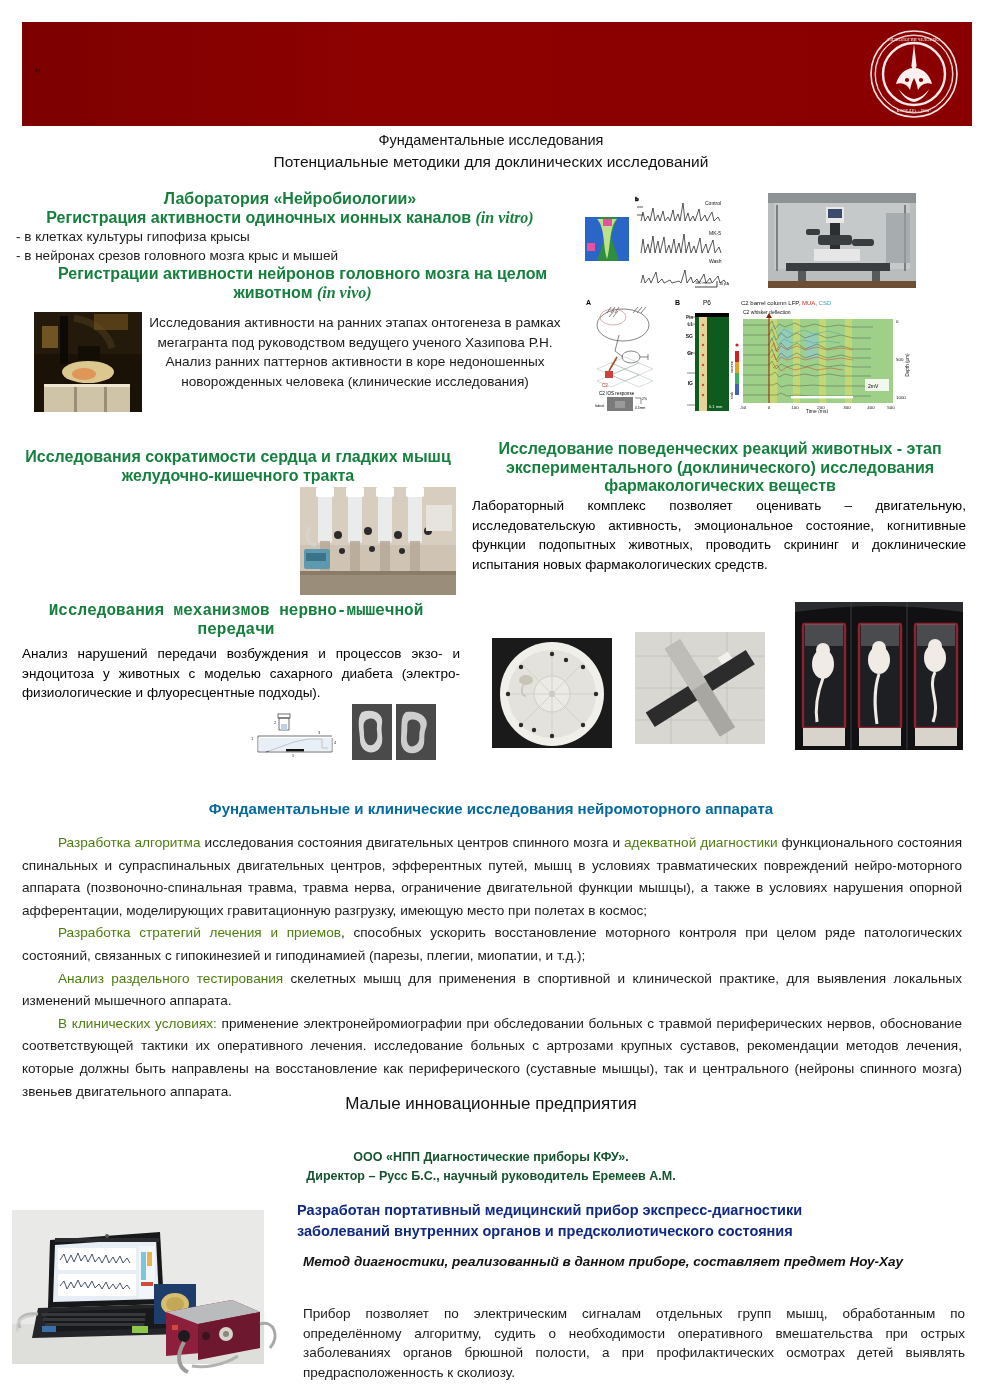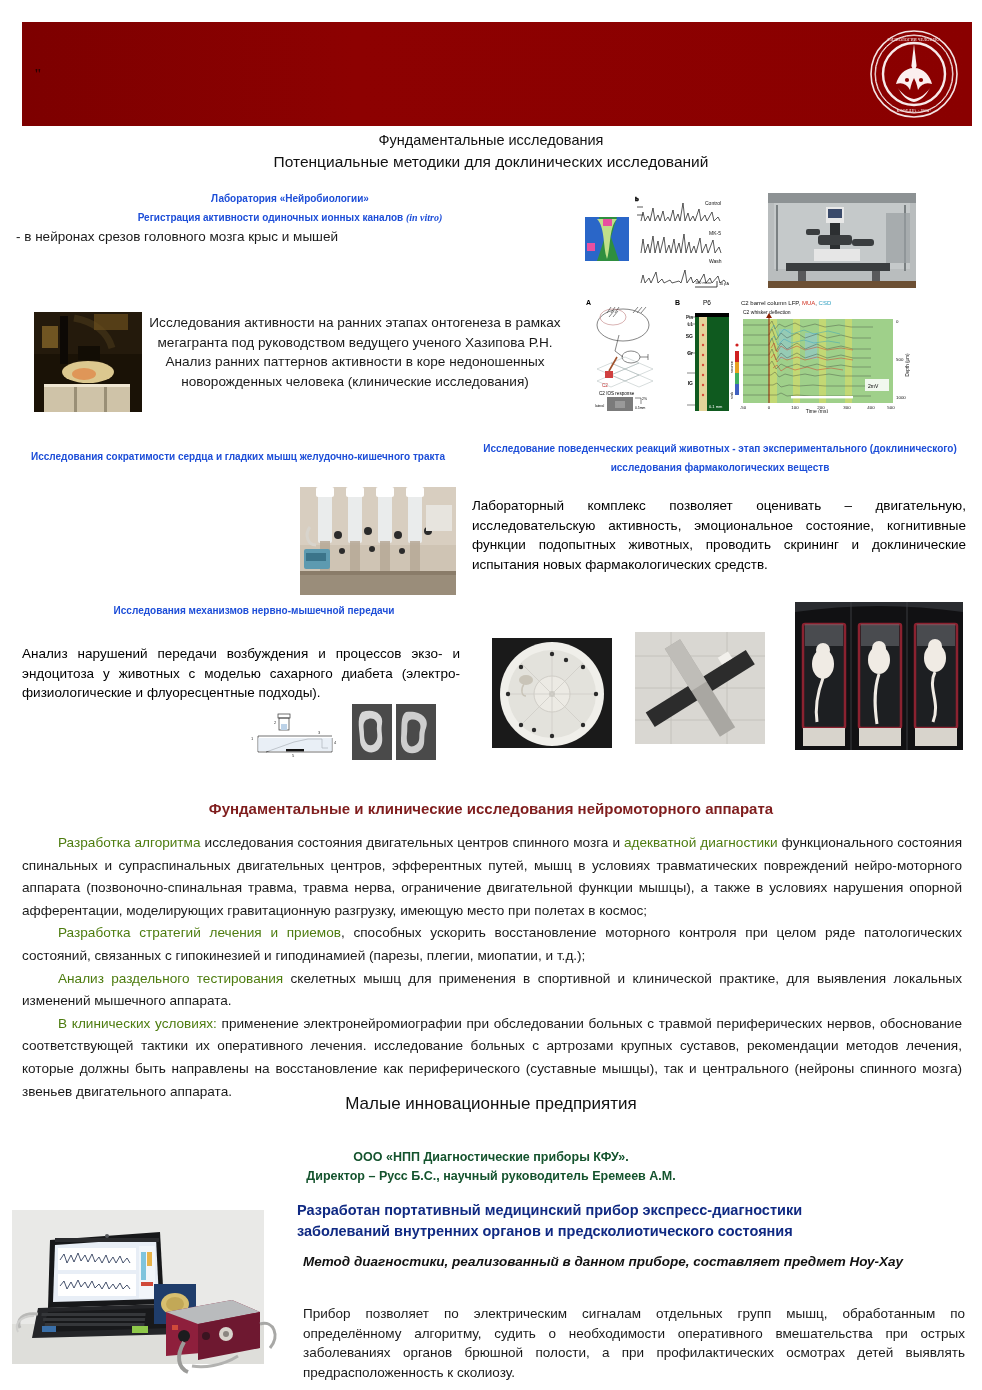--- a/index.html
+++ b/index.html
@@ -78,23 +78,23 @@
     font-size: 14.5px;
     line-height: 21px;
     color: #111111;
   }
   .subtitle .ln { display: block; }
   .subtitle .ln1 { font-size: 14.5px; }
   .subtitle .ln2 { font-size: 15.5px; }
 
   
   .h-blue {
-    color: #1d4ed8;
+    color: #15803d;
     font-weight: bold;
-    font-size: 10px;
+    font-size: 16px;
     line-height: 18.5px;
     text-align: center;
   }
   .i-serif {
     font-family: "Liberation Serif", serif;
     font-style: italic;
     font-weight: bold;
   }
 
   .body-txt {
@@ -174,23 +174,24 @@
     position: absolute;
     left: 300px;
     top: 487px;
     width: 156px;
     height: 108px;
   }
 
   
   #sec-nm-head {
     position: absolute;
-    left: 34px;
+    left: 16px;
     top: 602px;
     width: 440px;
+    font-family: Liberation Mono, monospace;
   }
   #txt-nm {
     position: absolute;
     left: 22px;
     top: 644px;
     width: 438px;
     font-size: 13.5px;
     line-height: 19.5px;
     text-align: justify;
   }
@@ -219,21 +220,21 @@
 
   
   #sec-motor-head {
     position: absolute;
     left: 0;
     top: 800px;
     width: 982px;
     text-align: center;
     font-weight: bold;
     font-size: 15px;
-    color: #7f1d1d;
+    color: #0369a1;
   }
   #txt-motor {
     position: absolute;
     left: 22px;
     top: 832px;
     width: 940px;
     font-size: 13.6px;
     line-height: 22.6px;
     text-align: justify;
     color: #1a1a1a;
@@ -347,23 +348,28 @@
     <span class="ln ln1">Фундаментальные исследования</span>
     <span class="ln ln2">Потенциальные методики для доклинических исследований</span>
   </div>
 
   <div id="sec-neuro-head">
     <div class="h-blue l1">Лаборатория «Нейробиологии»</div>
     <div class="h-blue l2">
       <span>Регистрация активности одиночных ионных каналов</span>
       <span class="i-serif">(in vitro)</span>
     </div>
+    <div class="bullet-line"> - в клетках культуры гипофиза крысы</div>
     <div class="bullet-line"> -  в нейронах срезов головного мозга крыс и мышей</div>
   </div>
 
+  <div id="sec-invivo-head" class="h-blue">
+    <span>Регистрации активности нейронов головного мозга на целом животном</span>
+    <span class="i-serif">(in vivo)</span>
+  </div>
 
   <div id="photo-rig" class="ph">
     <svg width="108" height="100" viewBox="0 0 108 100">
       <rect width="108" height="100" fill="#1a1206"></rect>
       <rect x="0" y="0" width="108" height="42" fill="#241a0c"></rect>
       <rect x="8" y="14" width="16" height="22" fill="#8a6a2a" opacity="0.75"></rect>
       <rect x="26" y="4" width="8" height="48" fill="#0d0905"></rect>
       <path d="M40 6 C62 10 74 22 78 36" stroke="#3a2c14" stroke-width="7" fill="none"></path>
       <rect x="60" y="2" width="34" height="16" fill="#6b4f1c" opacity="0.7"></rect>
       <rect x="44" y="34" width="22" height="14" fill="#120d05"></rect>

